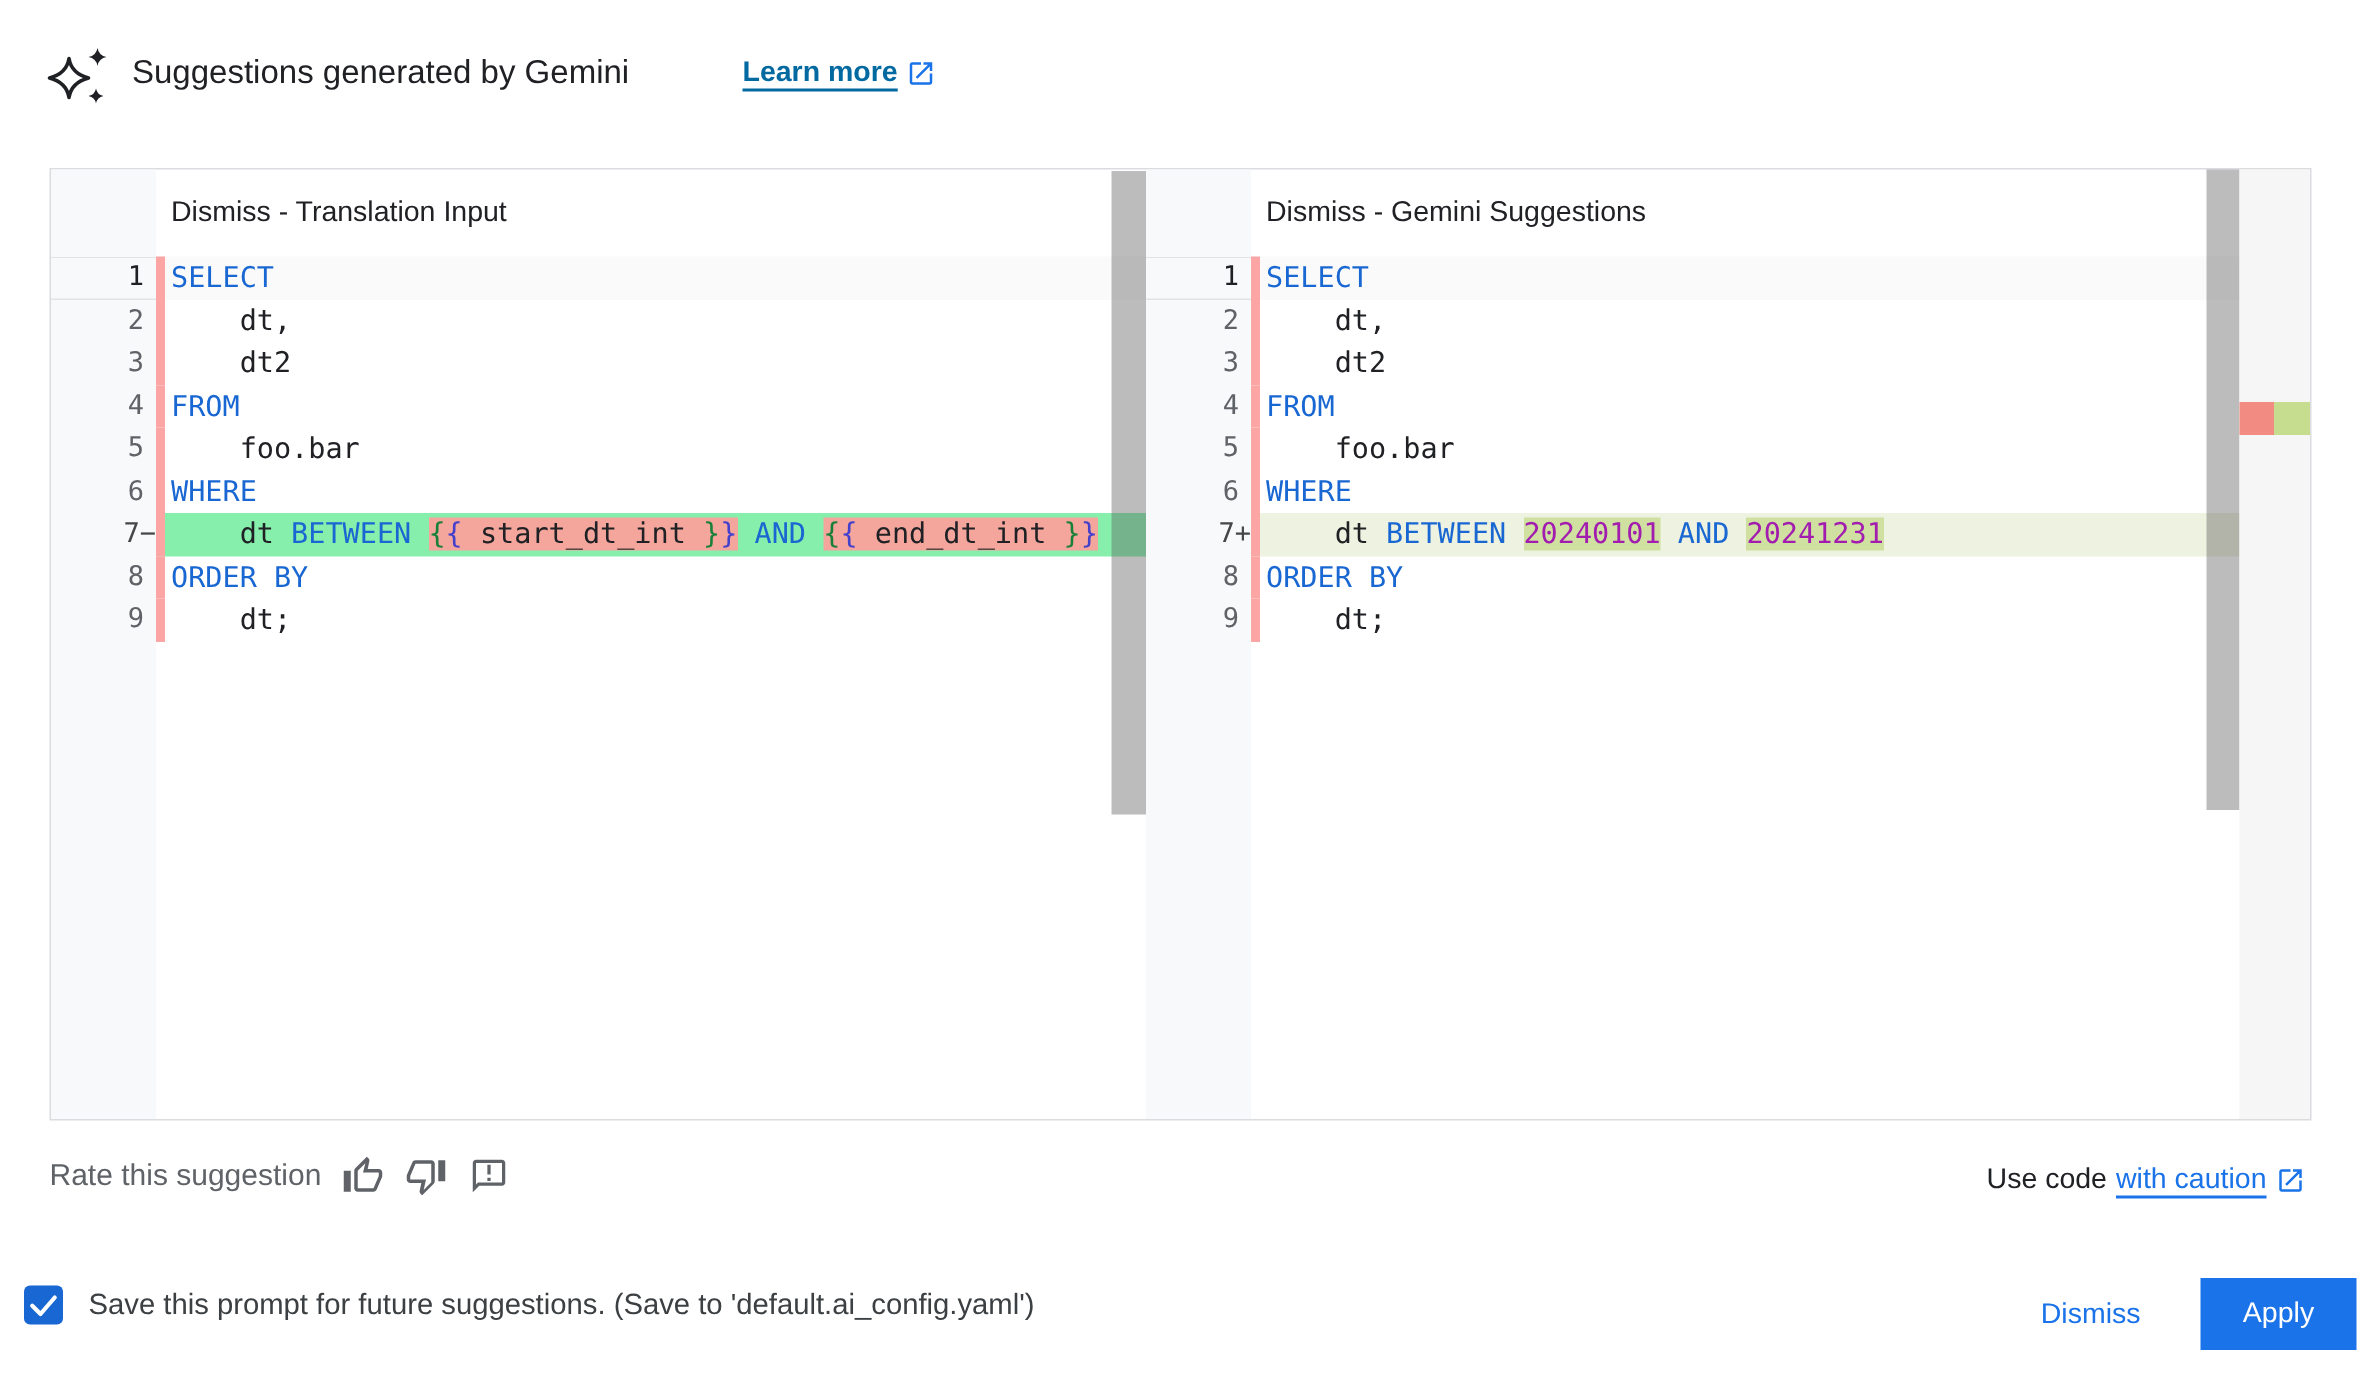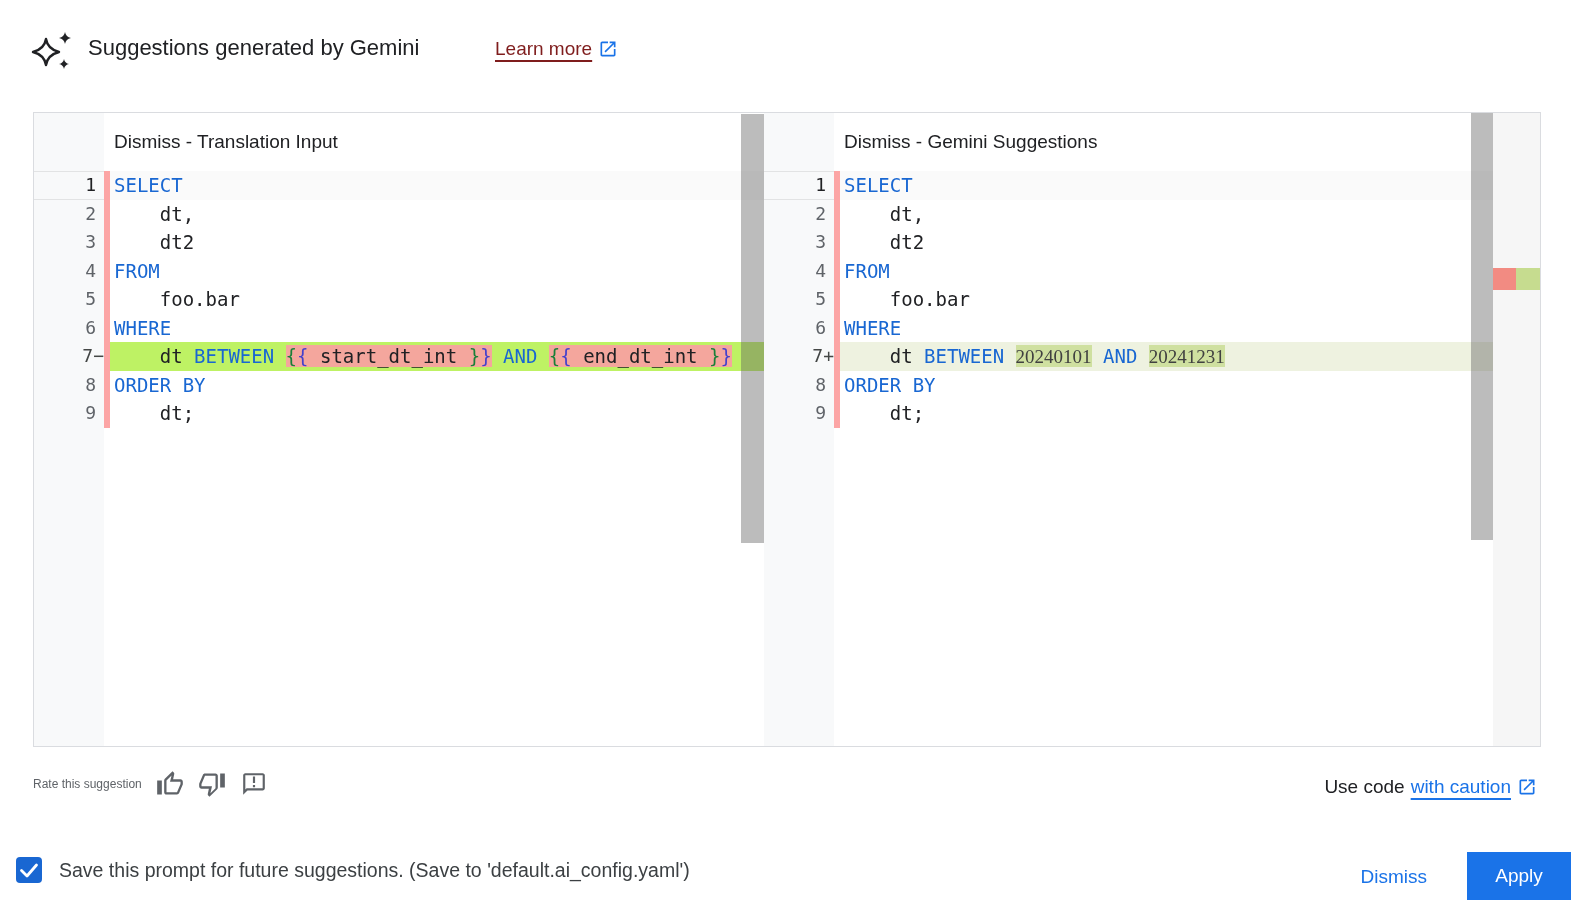--- a/index.html
+++ b/index.html
@@ -2,59 +2,59 @@
 <html><head>
 <meta charset="utf-8">
 <style>
   html,body{margin:0;padding:0;background:#fff;}
   body{width:1574px;height:918px;position:relative;font-family:"Liberation Sans",sans-serif;color:#202124;overflow:hidden;}
 
   
   .sparkle{position:absolute;left:31px;top:27px;}
   .hdr-title{position:absolute;left:88px;top:33px;font-size:22px;color:#202124;line-height:30px;}
   .learn{position:absolute;left:495px;top:34px;display:flex;align-items:center;gap:6px;cursor:pointer;}
-  .learn .lnk{font-size:19px;font-weight:400;color:#7f1d1d;text-decoration:underline;text-decoration-thickness:2px;text-underline-offset:5px;line-height:30px;}
+  .learn .lnk{font-size:19px;font-weight:700;color:#0369a1;text-decoration:underline;text-decoration-thickness:2px;text-underline-offset:5px;line-height:30px;}
 
   
   .diff{position:absolute;left:33px;top:112px;width:1506px;height:633px;border:1px solid #dadce0;background:#fff;}
   .panel{position:absolute;top:0;height:633px;}
   .panel-left{left:0;width:730px;}
   .panel-right{left:730px;width:776px;}
   .gutter-bg{position:absolute;left:0;top:0;width:70px;height:100%;background:#f8f9fa;}
   .ptitle{position:absolute;left:80px;top:0;height:58px;line-height:58px;font-size:19px;color:#202124;white-space:nowrap;}
   .rows{position:absolute;left:0;top:58px;right:0;}
   .panel-right .rows{right:47px;}
   .crow{display:flex;height:28.5px;}
   .gut{flex:0 0 70px;width:70px;box-sizing:border-box;text-align:right;padding-right:8px;
        font-family:"DejaVu Sans Mono",monospace;font-size:18px;line-height:28.5px;color:#5f6368;}
   .cd{flex:1;box-sizing:border-box;padding-left:4px;border-left:6px solid #fca5a5;
       font-family:"DejaVu Sans Mono",monospace;font-size:19px;line-height:28.5px;white-space:pre;color:#202124;}
   .crow.active{box-shadow:inset 0 1px 0 #e2e3e4, inset 0 -1px 0 #e2e3e4;}
   .crow.active .cd{background:#fafafa;}
   .crow.active .gut{color:#202124;}
-  .crow.removed .cd{background:#bef264;}
+  .crow.removed .cd{background:#86efac;}
   .crow.added .cd{background:#eef2e0;}
   .crow.removed .gut,.crow.added .gut{padding-right:0;color:#444746;}
   .kw{color:#1967d2;}
-  .num{color:#404040;font-family:Liberation Serif, serif;}
+  .num{color:#a21caf;}
   .brg{color:#188038;}
   .brb{color:#4440cc;}
   .hl-r{background:#f4a69d;}
   .hl-g{background:#cfe0a0;}
   .sb{position:absolute;background:rgba(96,96,96,0.42);}
   .panel-left .sb{right:0;top:1px;width:23px;height:429px;}
   .panel-right .sb{right:47px;top:0;width:22px;height:427px;}
   .ruler{position:absolute;right:0;top:0;width:47px;height:100%;background:#f6f6f6;}
   .mk{position:absolute;top:155px;height:22px;}
   .mk-red{left:0;width:23px;background:#f28b82;}
   .mk-green{left:23px;width:24px;background:#c6dc8f;}
 
   
   .rate-row{position:absolute;left:33px;top:768px;display:flex;align-items:center;}
-  .rate-label{font-size:12px;color:#5f6368;line-height:32px;}
+  .rate-label{font-size:20px;color:#5f6368;line-height:32px;}
   .icon-btn{margin-left:14px;width:28px;height:28px;cursor:pointer;display:flex;align-items:center;justify-content:center;}
   .icon-btn:first-of-type{margin-left:22px;}
   .use-code{position:absolute;top:772px;right:37px;display:flex;align-items:center;gap:6px;font-size:19px;color:#202124;line-height:30px;}
   .use-code .lnk{color:#1a73e8;text-decoration:underline;text-decoration-thickness:2px;text-underline-offset:5px;cursor:pointer;}
   .save-row{position:absolute;left:16px;top:855px;display:flex;align-items:center;}
   .chk{width:26px;height:26px;border-radius:4px;background:#1967d2;display:flex;align-items:center;justify-content:center;cursor:pointer;flex:0 0 26px;}
   .save-label{margin-left:17px;font-size:19.5px;color:#3c4043;line-height:30px;}
   .dismiss-btn{position:absolute;right:141px;top:859px;font-size:19px;font-weight:500;color:#1a73e8;line-height:34px;cursor:pointer;background:none;border:none;font-family:"Liberation Sans",sans-serif;}
   .apply-btn{position:absolute;left:1467px;top:852px;width:104px;height:48px;background:#1a73e8;color:#fff;border:none;border-radius:0;font-size:19px;font-weight:500;font-family:"Liberation Sans",sans-serif;cursor:pointer;}
   svg{display:block;}

